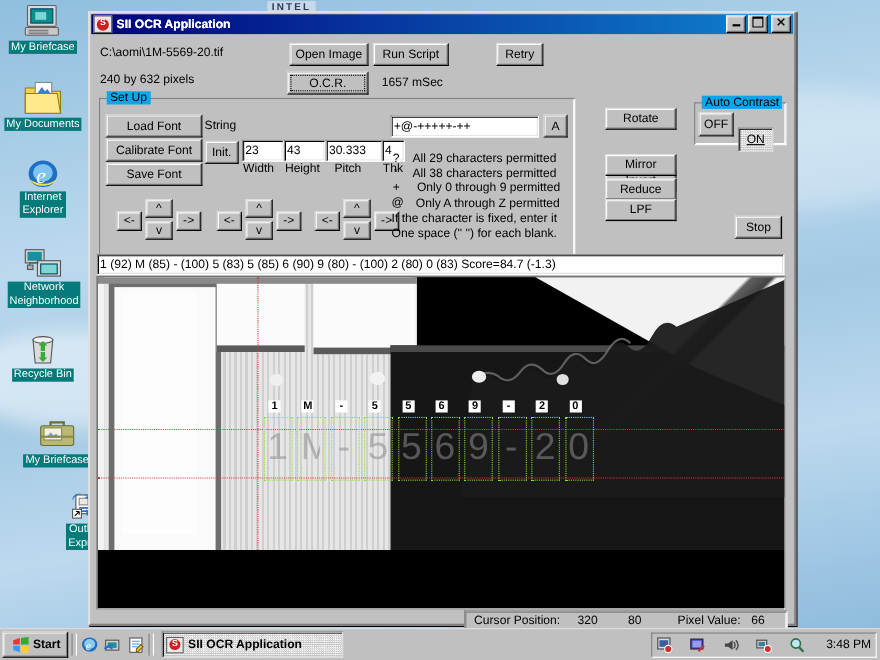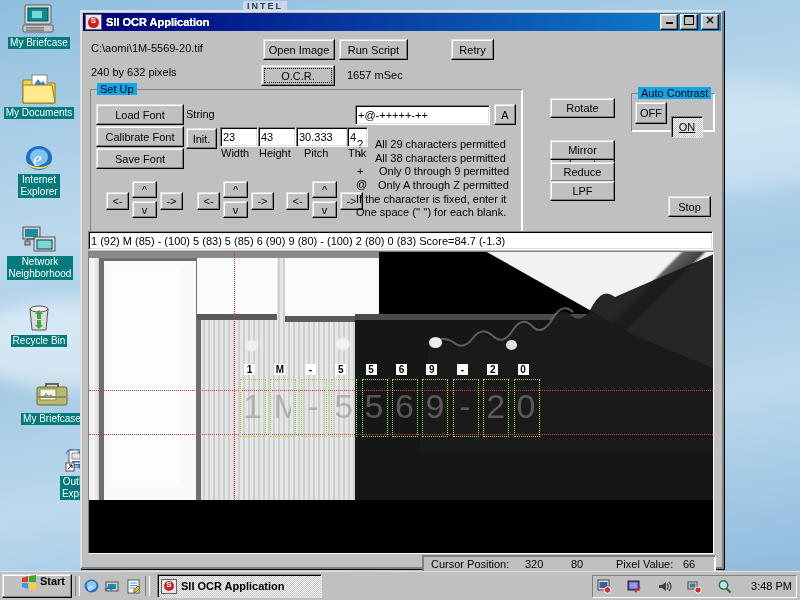--- a/index.html
+++ b/index.html
@@ -56,21 +56,21 @@
   .stat{position:absolute;color:#000;font-size:11px;white-space:nowrap;}
   
   #imgpanel{position:absolute;left:6px;top:239px;width:624px;height:301px;background:#000;
     border:1px solid #808080;border-right-color:#fff;border-bottom-color:#fff;overflow:hidden;}
   .ocrlabel{position:absolute;background:#fff;color:#000;font-size:10px;font-weight:bold;
     line-height:11px;text-align:center;font-family:"Liberation Sans",sans-serif;padding:0 1px;}
   .ocrbox{position:absolute;border:1px dotted #8ce02a;}
   
   #taskbar{position:absolute;left:0;bottom:0;width:800px;height:28px;background:#c0c0c0;
     border-top:1px solid #dfdfdf;display:flex;align-items:center;}
-  #startbtn{margin-left:2px;height:22px;width:56px;display:flex;align-items:flex-start;gap:3px;padding-left:12px;}
+  #startbtn{margin-left:2px;height:22px;width:56px;display:flex;align-items:center;gap:3px;padding-left:2px;}
   .tb-task{height:22px;width:160px;margin-left:4px;display:flex;align-items:center;gap:4px;padding-left:3px;
     font-weight:bold;font-size:11px;}
   .tray{margin-left:auto;margin-right:3px;height:21px;display:flex;align-items:center;gap:15px;padding:0 4px;
     border:1px solid #808080;border-right-color:#fff;border-bottom-color:#fff;}
   .sep{width:3px;height:20px;margin:0 3px;border-left:1px solid #808080;border-right:1px solid #fff;}
 </style>
 </head>
 <body>
 
 <div id="desktop">

